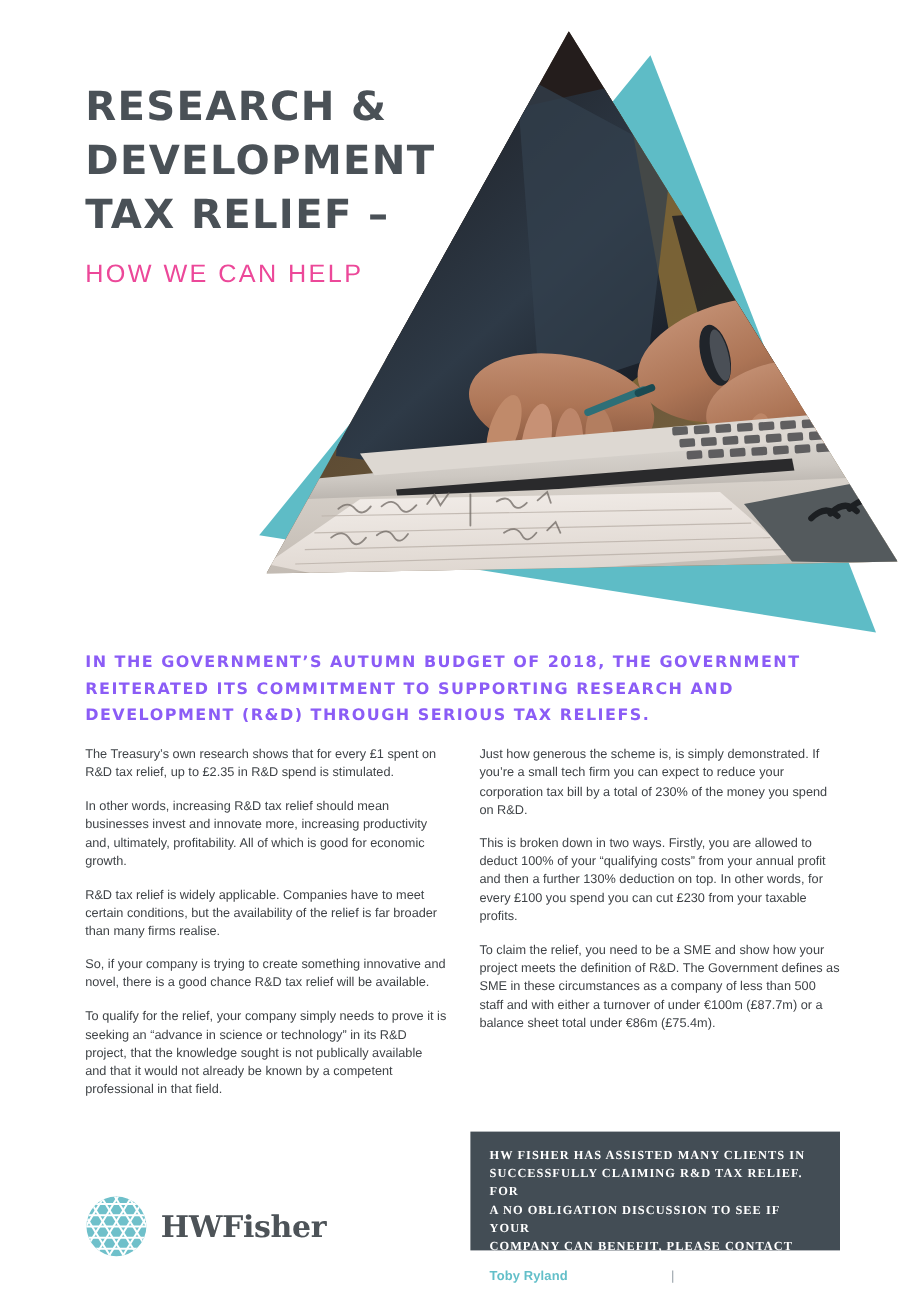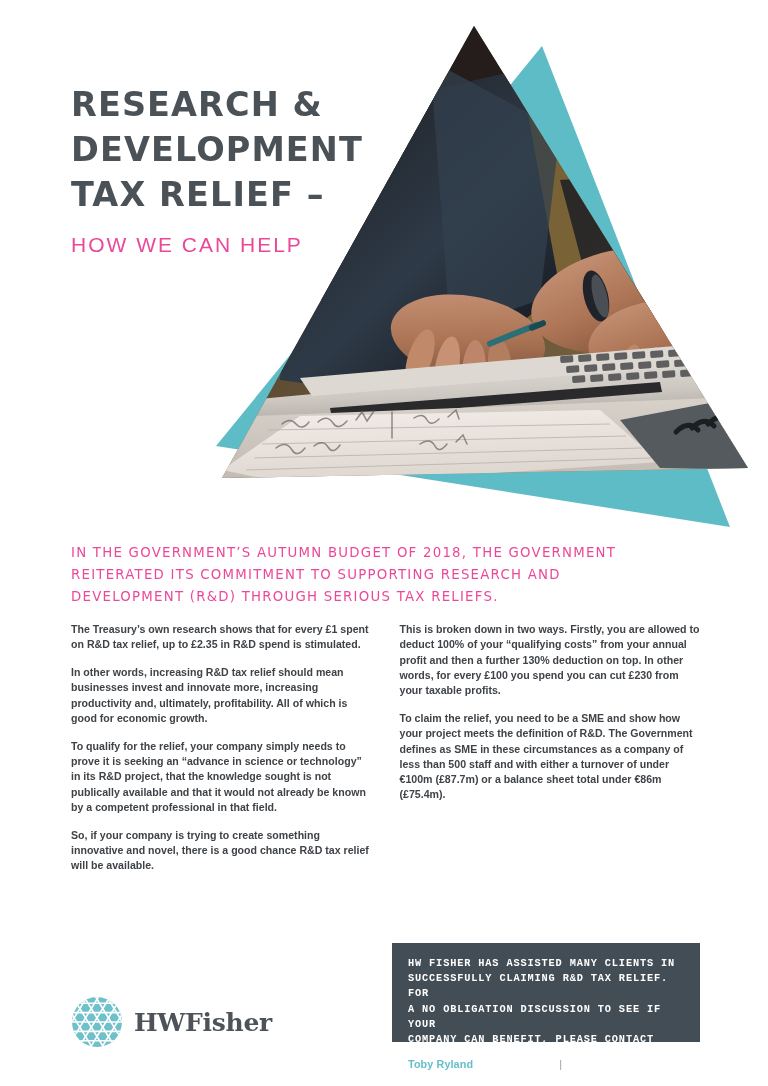--- a/index.html
+++ b/index.html
@@ -35,21 +35,20 @@
     height: 540px;
     display: block;
   }
 
   .hero-title {
     position: absolute;
     left: 71px;
     top: 66px;
     width: 330px;
     z-index: 5;
-    margin-top: 16px;
   }
 
   .hero-title h1 {
     font-family: "DejaVu Sans", sans-serif;
     font-size: 33.5px;
     line-height: 45px;
     font-weight: 700;
     letter-spacing: 1.1px;
     color: #4a5157;
     white-space: pre-line;
@@ -67,23 +66,23 @@
 
   
   .section-heading {
     position: absolute;
     left: 71px;
     top: 542px;
     width: 640px;
     font-family: "DejaVu Sans", sans-serif;
     font-size: 13.3px;
     line-height: 22.2px;
-    font-weight: 400;
+    font-weight: 700;
     letter-spacing: 1.25px;
-    color: #ec4899;
+    color: #8b5cf6;
     text-transform: uppercase;
     white-space: pre-line;
   }
 
   
   .columns {
     position: absolute;
     left: 71px;
     top: 622px;
     width: 630px;
@@ -95,38 +94,37 @@
     width: 302px;
   }
 
   .col p {
     font-family: "Liberation Sans", sans-serif;
     font-size: 10.6px;
     line-height: 15.3px;
     color: #3f4347;
     margin-bottom: 12.5px;
     text-align: left;
-    font-weight: bold;
   }
 
   .col p:last-child { margin-bottom: 0; }
 
   
   .contact-box {
     position: absolute;
     left: 392px;
     top: 943px;
     width: 308px;
     height: 99px;
     background: #434d55;
     padding: 13px 16px 0 16px;
   }
 
   .contact-headline {
-    font-family: Liberation Mono, monospace;
+    font-family: Liberation Serif, serif;
     font-size: 10.3px;
     line-height: 15.2px;
     font-weight: 700;
     letter-spacing: 0.85px;
     color: #ffffff;
     text-transform: uppercase;
     white-space: pre-line;
   }
 
   .contact-line {
@@ -345,24 +343,26 @@
   </div>
 
   <div class="section-heading">IN THE GOVERNMENT’S AUTUMN BUDGET OF 2018, THE GOVERNMENT
 REITERATED ITS COMMITMENT TO SUPPORTING RESEARCH AND
 DEVELOPMENT (R&amp;D) THROUGH SERIOUS TAX RELIEFS.</div>
 
   <div class="columns">
     <div class="col">
       <p>The Treasury’s own research shows that for every £1 spent on R&amp;D tax relief, up to £2.35 in R&amp;D spend is stimulated.</p>
       <p>In other words, increasing R&amp;D tax relief should mean businesses invest and innovate more, increasing productivity and, ultimately, profitability. All of which is good for economic growth.</p>
+      <p>R&amp;D tax relief is widely applicable. Companies have to meet certain conditions, but the availability of the relief is far broader than many firms realise.</p>
+      <p>So, if your company is trying to create something innovative and novel, there is a good chance R&amp;D tax relief will be available.</p>
       <p>To qualify for the relief, your company simply needs to prove it is seeking an “advance in science or technology” in its R&amp;D project, that the knowledge sought is not publically available and that it would not already be known by a competent professional in that field.</p>
-      <p>So, if your company is trying to create something innovative and novel, there is a good chance R&amp;D tax relief will be available.</p>
     </div>
     <div class="col">
+      <p>Just how generous the scheme is, is simply demonstrated. If you’re a small tech firm you can expect to reduce your corporation tax bill by a total of 230% of the money you spend on R&amp;D.</p>
       <p>This is broken down in two ways. Firstly, you are allowed to deduct 100% of your “qualifying costs” from your annual profit and then a further 130% deduction on top.  In other words, for every £100 you spend you can cut £230 from your taxable profits.</p>
       <p>To claim the relief, you need to be a SME and show how your project meets the definition of R&amp;D. The Government defines as SME in these circumstances as a company of less than 500 staff and with either a turnover of under €100m (£87.7m) or a balance sheet total under €86m (£75.4m).</p>
     </div>
   </div>
 
   <div class="contact-box">
     <div class="contact-headline">HW FISHER HAS ASSISTED MANY CLIENTS IN
 SUCCESSFULLY CLAIMING R&amp;D TAX RELIEF. FOR
 A NO OBLIGATION DISCUSSION TO SEE IF YOUR
 COMPANY CAN BENEFIT, PLEASE CONTACT</div>

